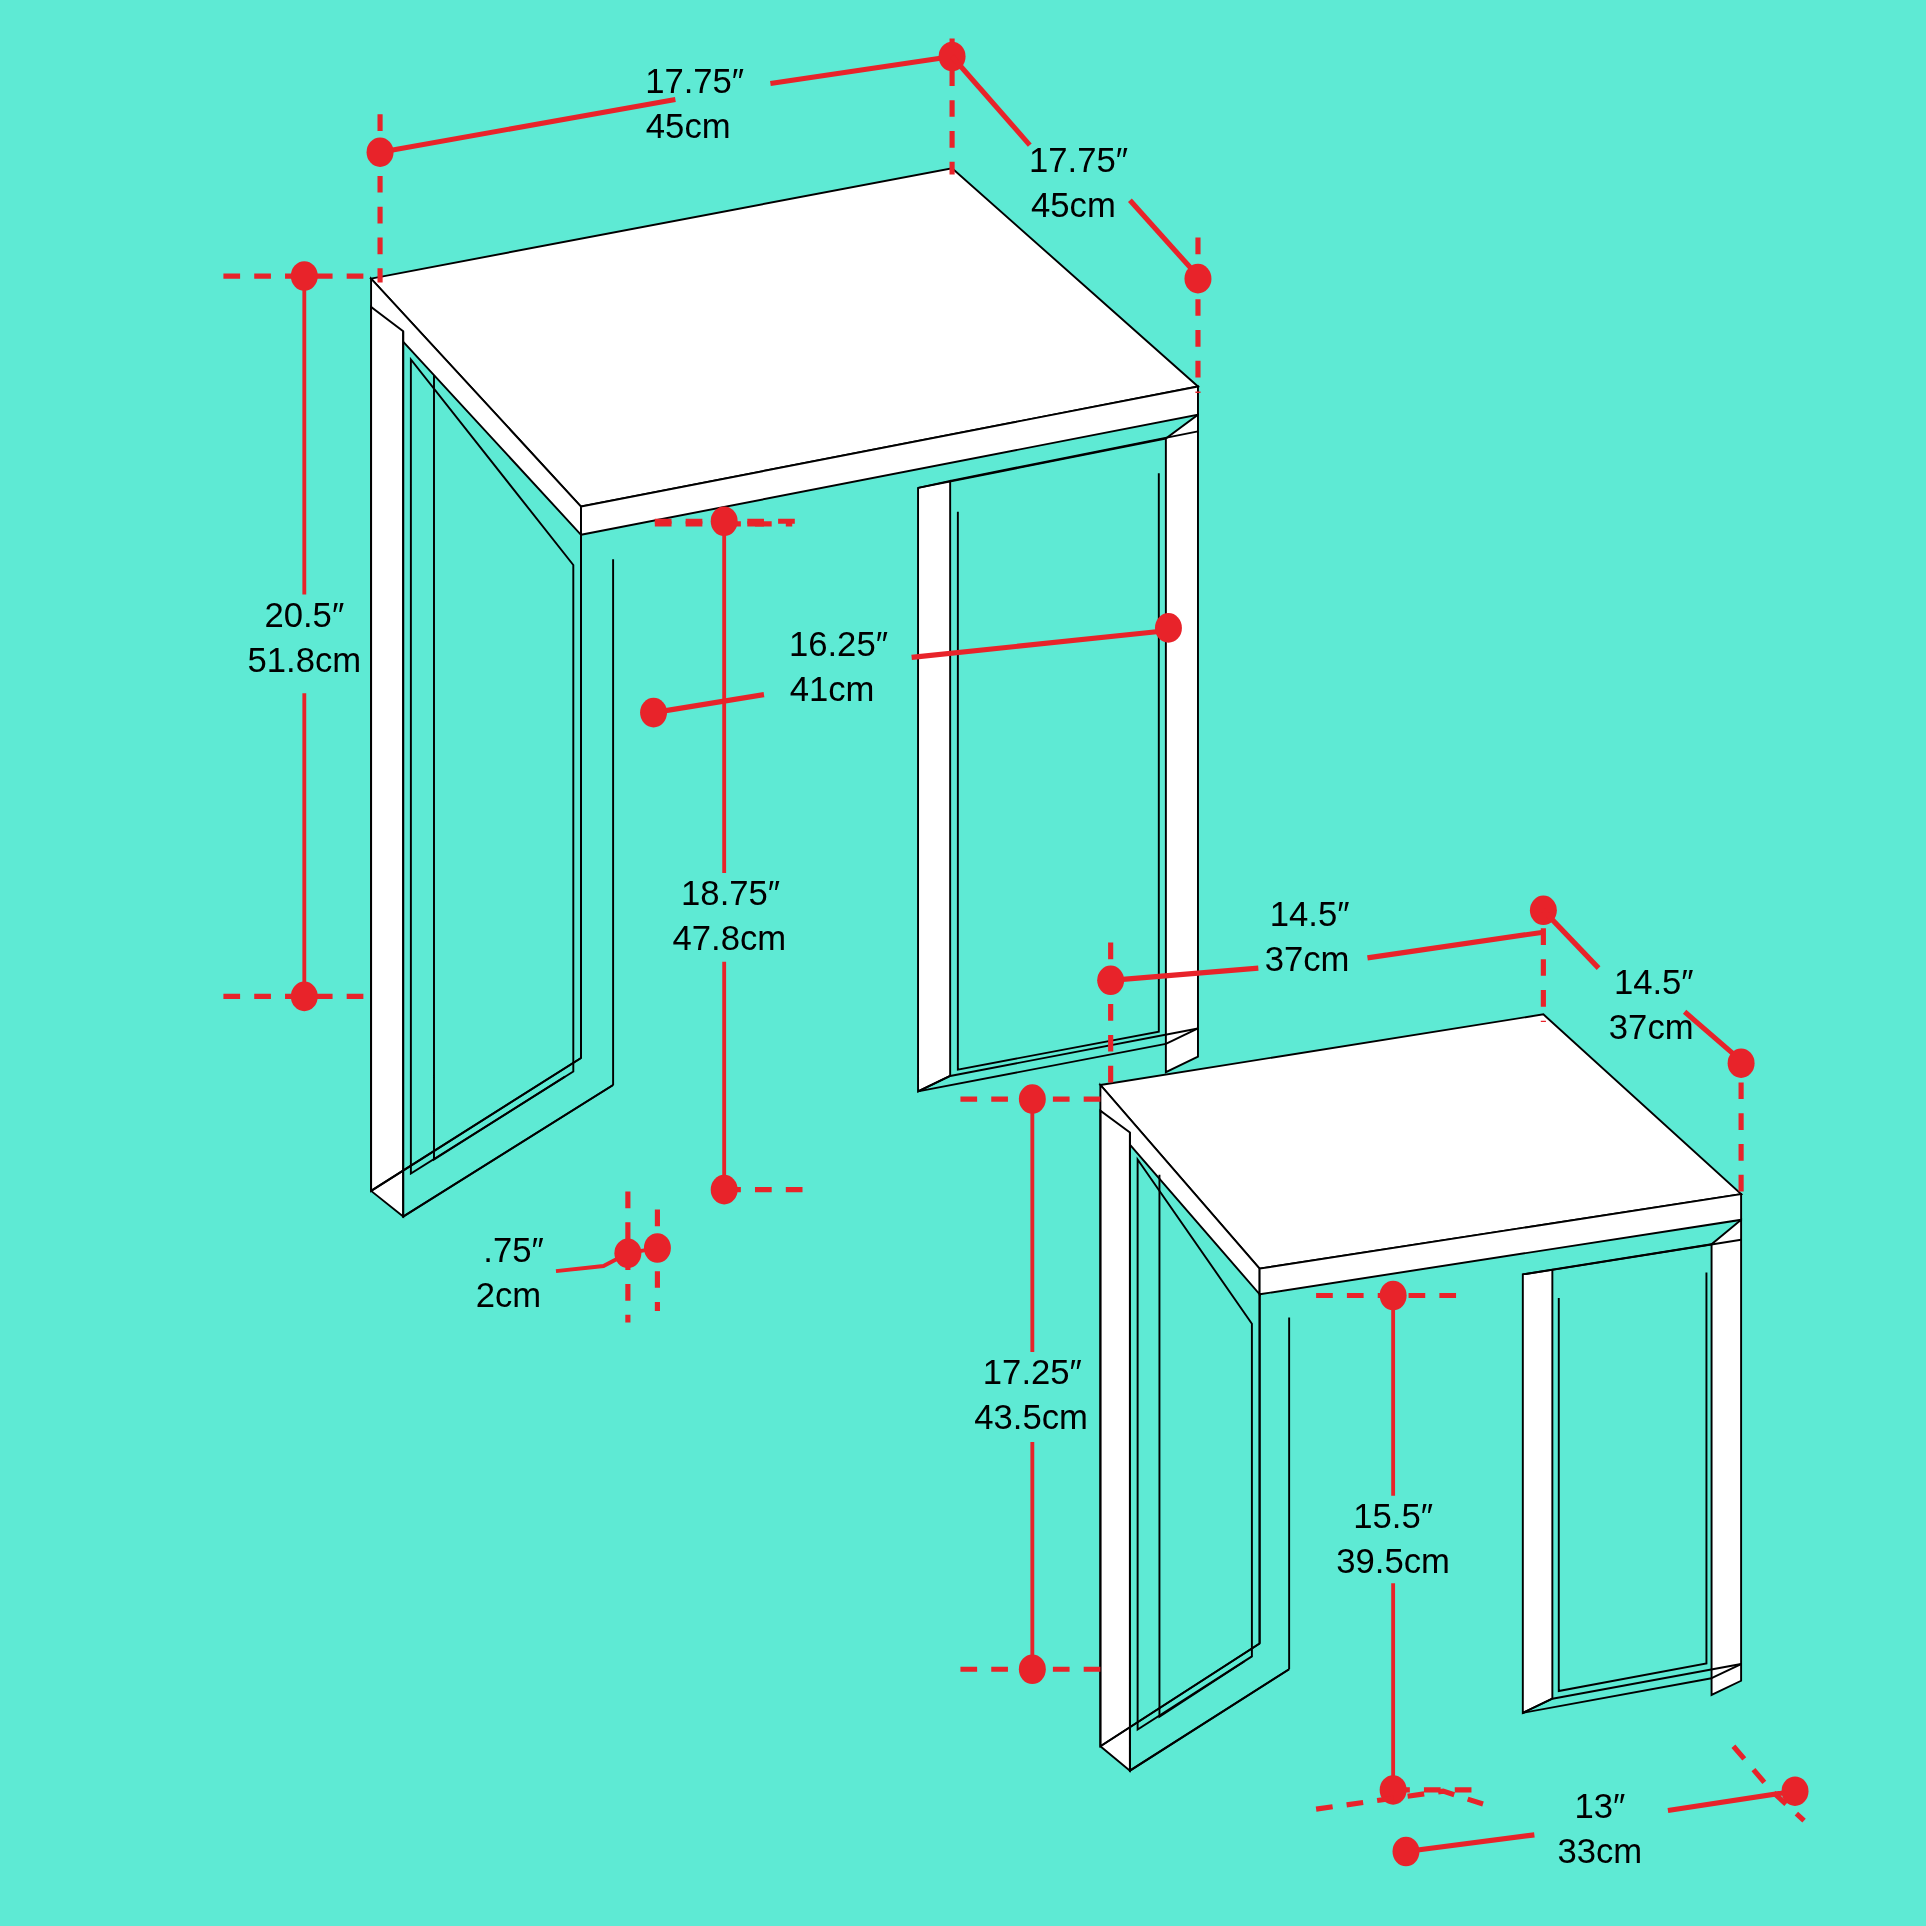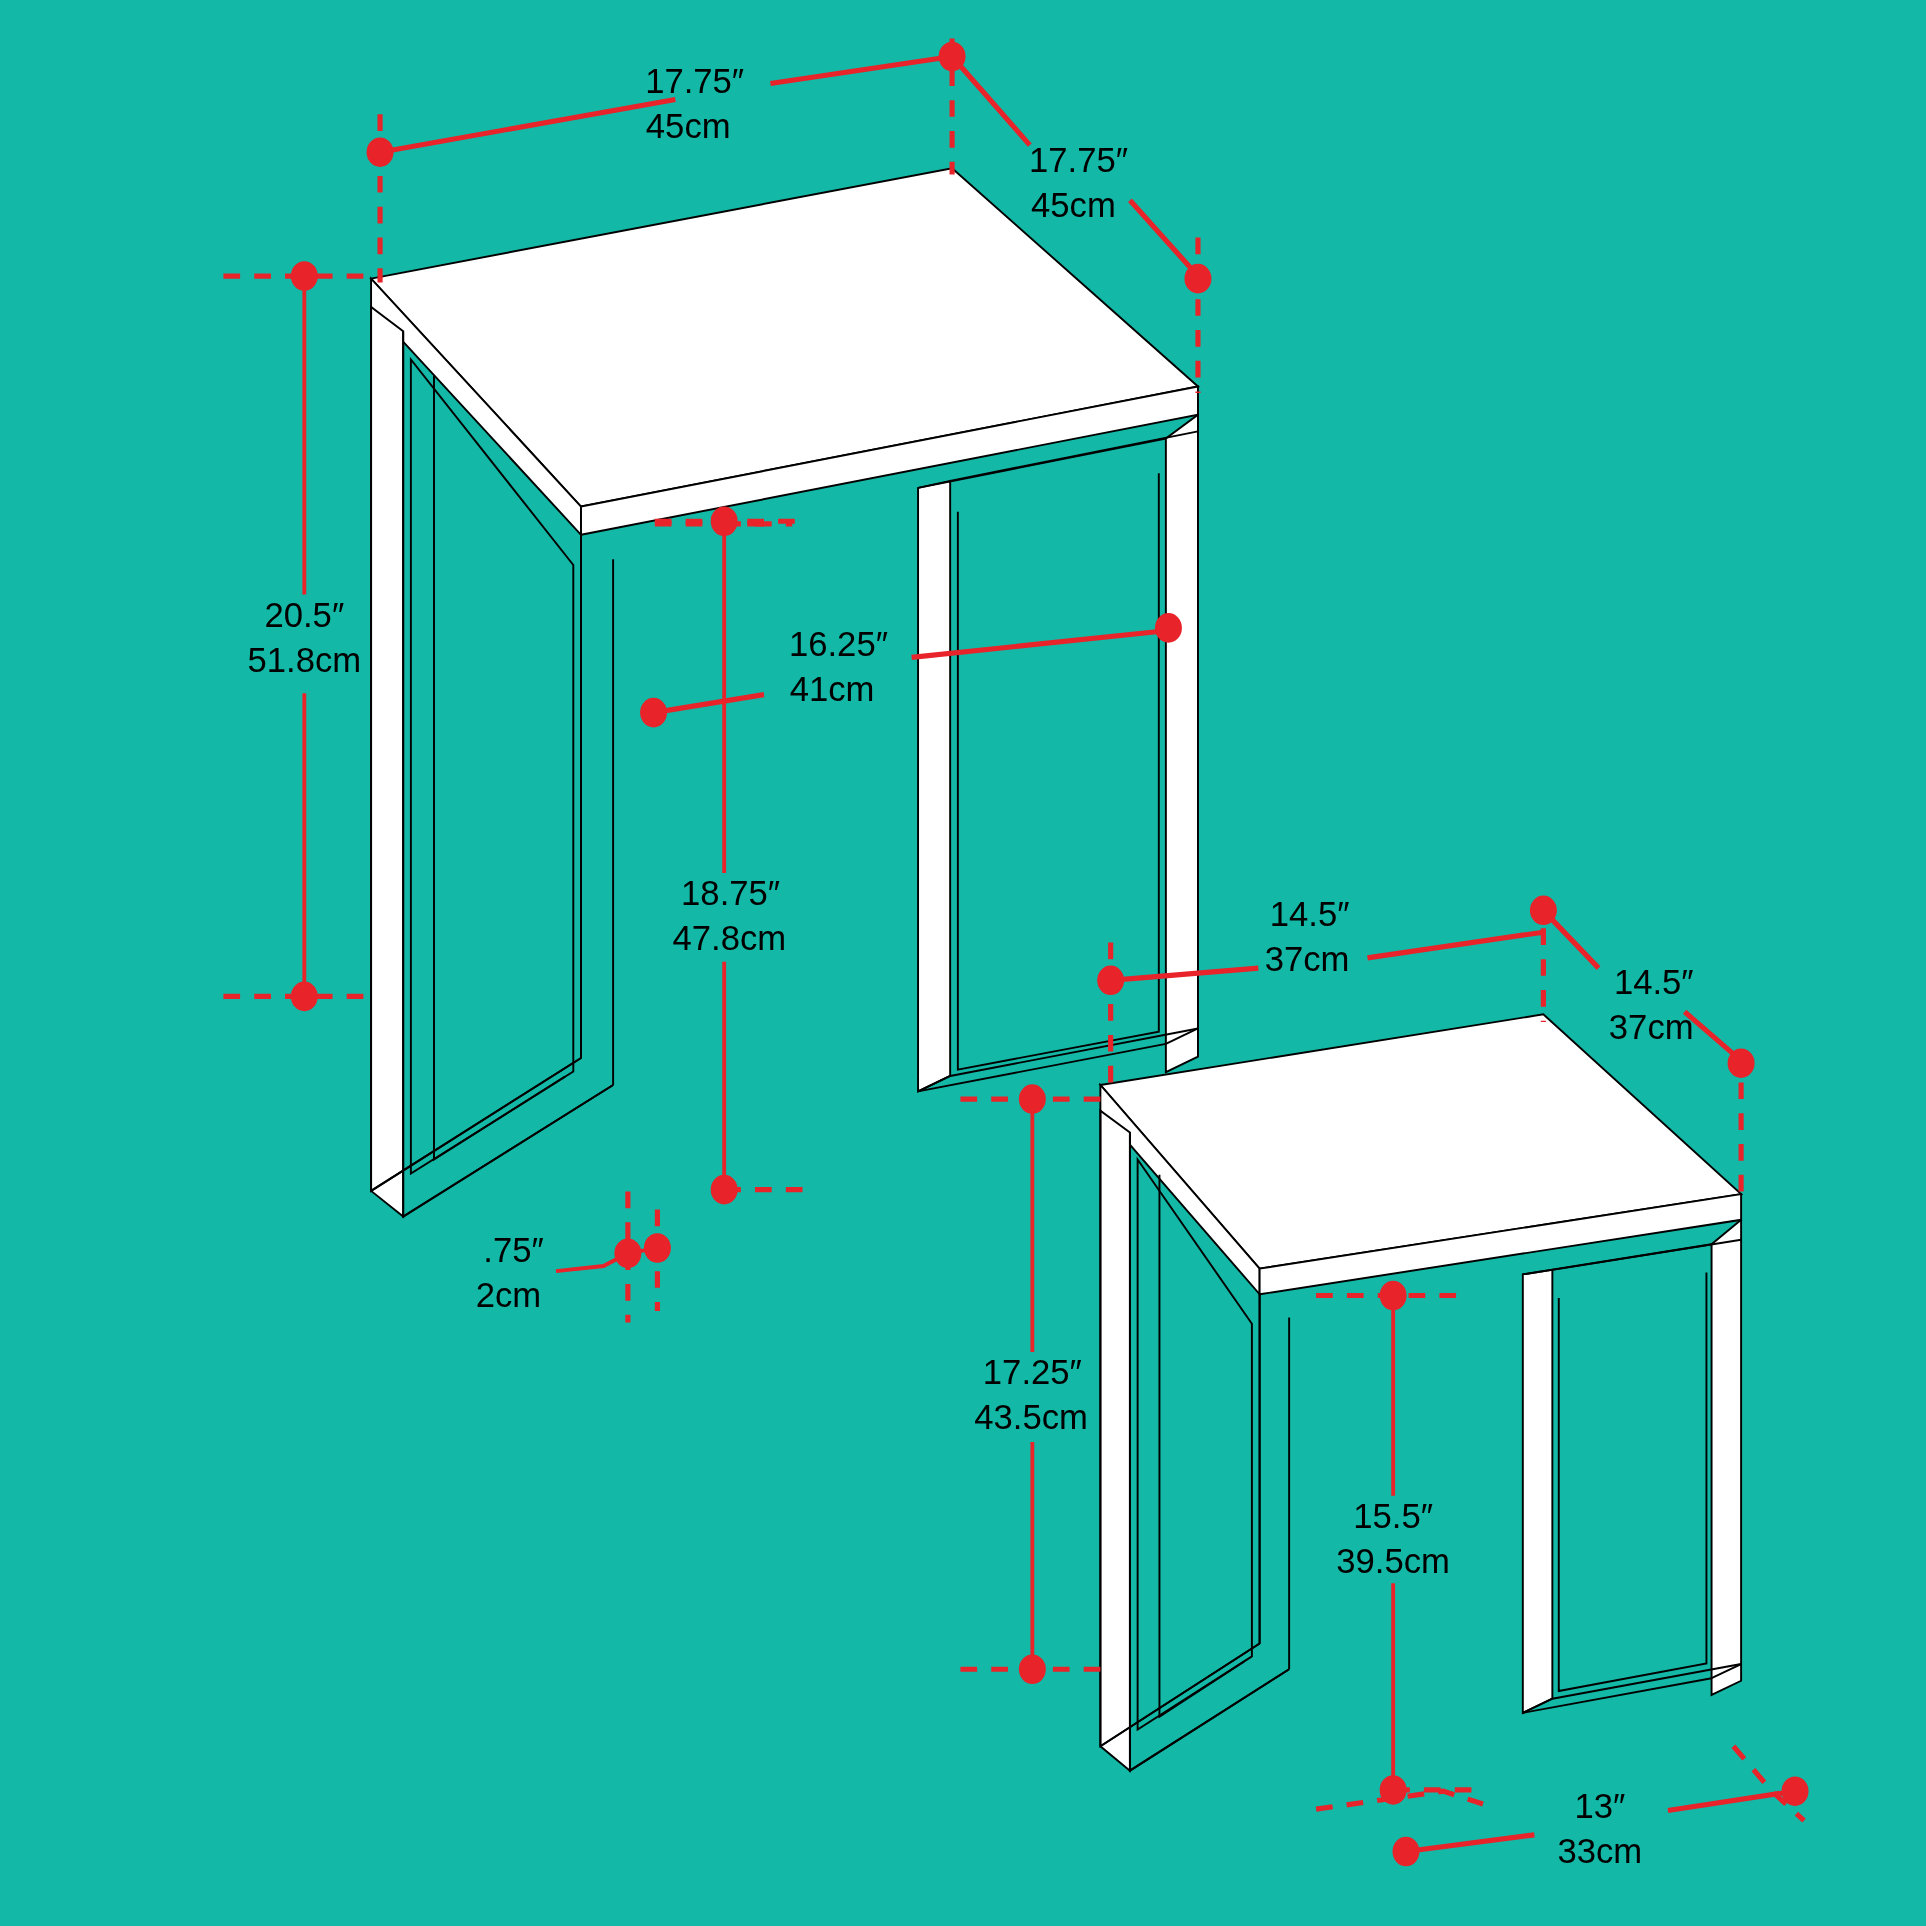--- a/index.html
+++ b/index.html
@@ -10,21 +10,21 @@
   body {
     width: 1926px;
     height: 1926px;
     font-family: "Liberation Sans", sans-serif;
     overflow: hidden;
   }
   #diagram-root {
     position: relative;
     width: 1926px;
     height: 1926px;
-    background: #14b8a6;
+    background: #5eead4;
   }
   svg.canvas {
     position: absolute;
     left: 0;
     top: 0;
     width: 1926px;
     height: 1926px;
     display: block;
   }
   .furn-line {

